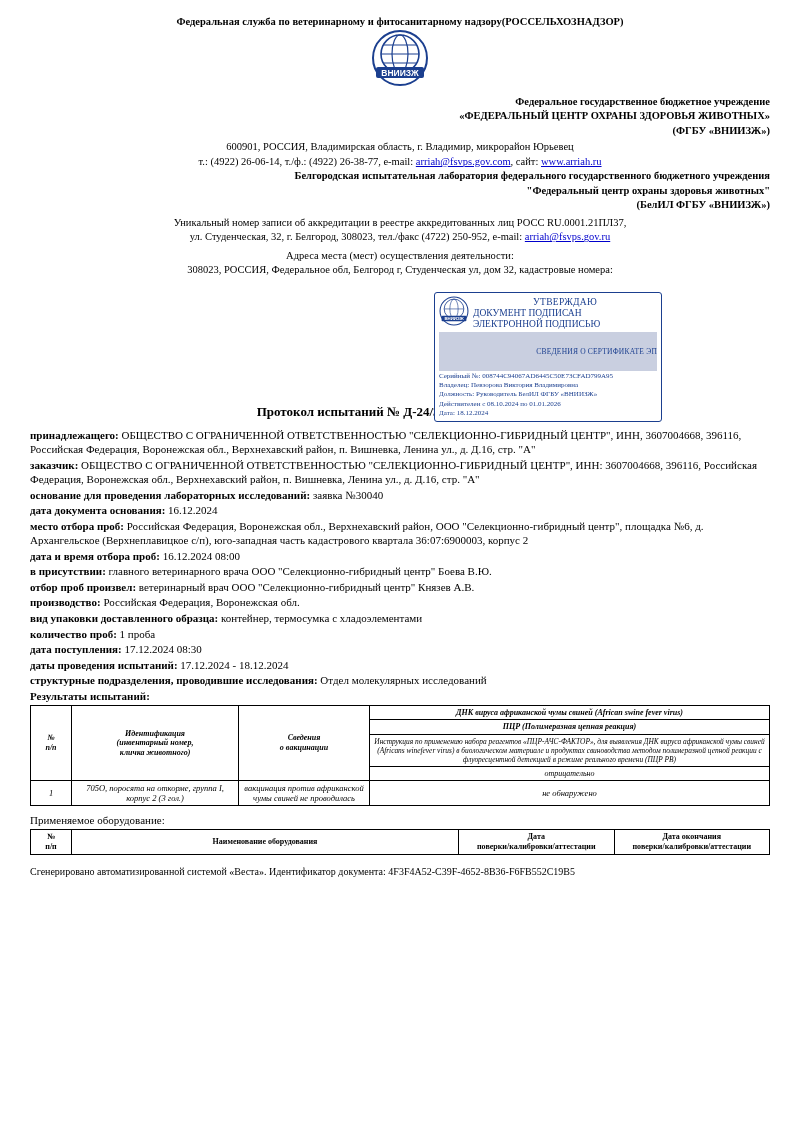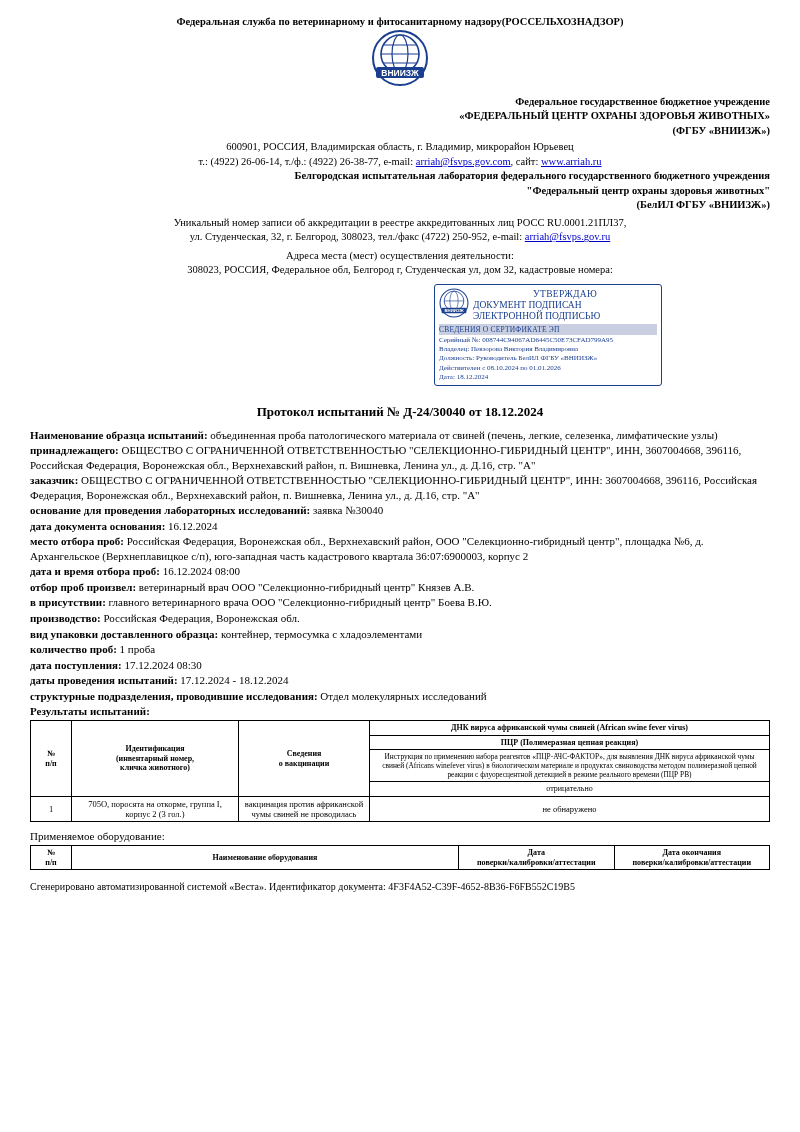--- a/index.html
+++ b/index.html
@@ -51,21 +51,21 @@
   }
   .addr-block { margin-top: 2px; }
   .stamp-row {
     position: relative;
     height: 116px;
     margin-top: 6px;
   }
   .stamp {
     position: absolute;
     right: 108px;
-    top: 0;
+    top: 8px;
     width: 228px;
     border: 1px solid #1b3f8f;
     border-radius: 3px;
     background: #ffffff;
     padding: 3px 4px 2px 4px;
     box-sizing: border-box;
   }
   .stamp-head {
     display: flex;
     align-items: flex-start;
@@ -82,22 +82,22 @@
     line-height: 1.15;
     padding-top: 1px;
     flex: 1;
   }
   .stamp-title .t1 { letter-spacing: .3px; }
   .stamp-bar {
     margin-top: 2px;
     background: #c9cfe0;
     color: #1b3f8f;
     font-size: 7.5px;
-    text-align: left;
-    padding: 1px 0;
+    text-align: right;
+    padding: 15px 0;
     letter-spacing: .2px;
   }
   .stamp-fields {
     color: #1b3f8f;
     font-size: 7px;
     line-height: 1.35;
     margin-top: 1px;
   }
   .stamp-fields div { white-space: nowrap; overflow: hidden; }
   .doc-title {
@@ -122,20 +122,21 @@
     width: 100%;
     border-collapse: collapse;
     margin-top: 3px;
     font-size: 8.5px;
   }
   table.grid th, table.grid td {
     border: 1px solid #000;
     padding: 2px 3px;
     vertical-align: middle;
     text-align: center;
+    font-style: italic;
   }
   .th-small { font-size: 8px; line-height: 1.2; }
   .th-tiny { font-size: 7.4px; line-height: 1.22; }
   .equip-label {
     font-weight: normal;
     font-size: 11px;
     margin-top: 8px;
   }
   table.equip {
     width: 100%;
@@ -222,29 +223,28 @@
         <div>Владелец: Певзорова Виктория Владимировна</div>
         <div>Должность: Руководитель БелИЛ ФГБУ «ВНИИЗЖ»</div>
         <div>Действителен с 08.10.2024 по 01.01.2026</div>
         <div>Дата: 18.12.2024</div>
       </div>
     </div>
   </div>
 
   <div class="doc-title">Протокол испытаний № Д-24/30040 от 18.12.2024</div>
 
-  <p class="para"><span class="lbl">Наименование образца испытаний:</span><span> объединенная проба патологического материала от свиней (печень, легкие, селезенка, лимфатические узлы)</span></p>
   <p class="para"><span class="lbl">принадлежащего:</span><span> ОБЩЕСТВО С ОГРАНИЧЕННОЙ ОТВЕТСТВЕННОСТЬЮ "СЕЛЕКЦИОННО-ГИБРИДНЫЙ ЦЕНТР", ИНН, 3607004668, 396116, Российская Федерация, Воронежская обл., Верхнехавский район, п. Вишневка, Ленина ул., д. Д.16, стр. "А"</span></p>
   <p class="para"><span class="lbl">заказчик:</span><span> ОБЩЕСТВО С ОГРАНИЧЕННОЙ ОТВЕТСТВЕННОСТЬЮ "СЕЛЕКЦИОННО-ГИБРИДНЫЙ ЦЕНТР", ИНН: 3607004668, 396116, Российская Федерация, Воронежская обл., Верхнехавский район, п. Вишневка, Ленина ул., д. Д.16, стр. "А"</span></p>
   <p class="para"><span class="lbl">основание для проведения лабораторных исследований:</span><span> заявка №30040</span></p>
   <p class="para"><span class="lbl">дата документа основания:</span><span> 16.12.2024</span></p>
   <p class="para"><span class="lbl">место отбора проб:</span><span> Российская Федерация, Воронежская обл., Верхнехавский район, ООО "Селекционно-гибридный центр", площадка №6, д. Архангельское (Верхнеплавицкое с/п), юго-западная часть кадастрового квартала 36:07:6900003, корпус 2</span></p>
   <p class="para"><span class="lbl">дата и время отбора проб:</span><span> 16.12.2024 08:00</span></p>
+  <p class="para"><span class="lbl">в присутствии:</span><span> главного ветеринарного врача ООО "Селекционно-гибридный центр" Боева В.Ю.</span></p>
   <p class="para"><span class="lbl">отбор проб произвел:</span><span> ветеринарный врач ООО "Селекционно-гибридный центр" Князев А.В.</span></p>
-  <p class="para"><span class="lbl">в присутствии:</span><span> главного ветеринарного врача ООО "Селекционно-гибридный центр" Боева В.Ю.</span></p>
   <p class="para"><span class="lbl">производство:</span><span> Российская Федерация, Воронежская обл.</span></p>
   <p class="para"><span class="lbl">вид упаковки доставленного образца:</span><span> контейнер, термосумка с хладоэлементами</span></p>
   <p class="para"><span class="lbl">количество проб:</span><span> 1 проба</span></p>
   <p class="para"><span class="lbl">дата поступления:</span><span> 17.12.2024 08:30</span></p>
   <p class="para"><span class="lbl">даты проведения испытаний:</span><span> 17.12.2024 - 18.12.2024</span></p>
   <p class="para"><span class="lbl">структурные подразделения, проводившие исследования:</span><span> Отдел молекулярных исследований</span></p>
 
   <div class="results-label">Результаты испытаний:</div>
 
   <table class="grid">

